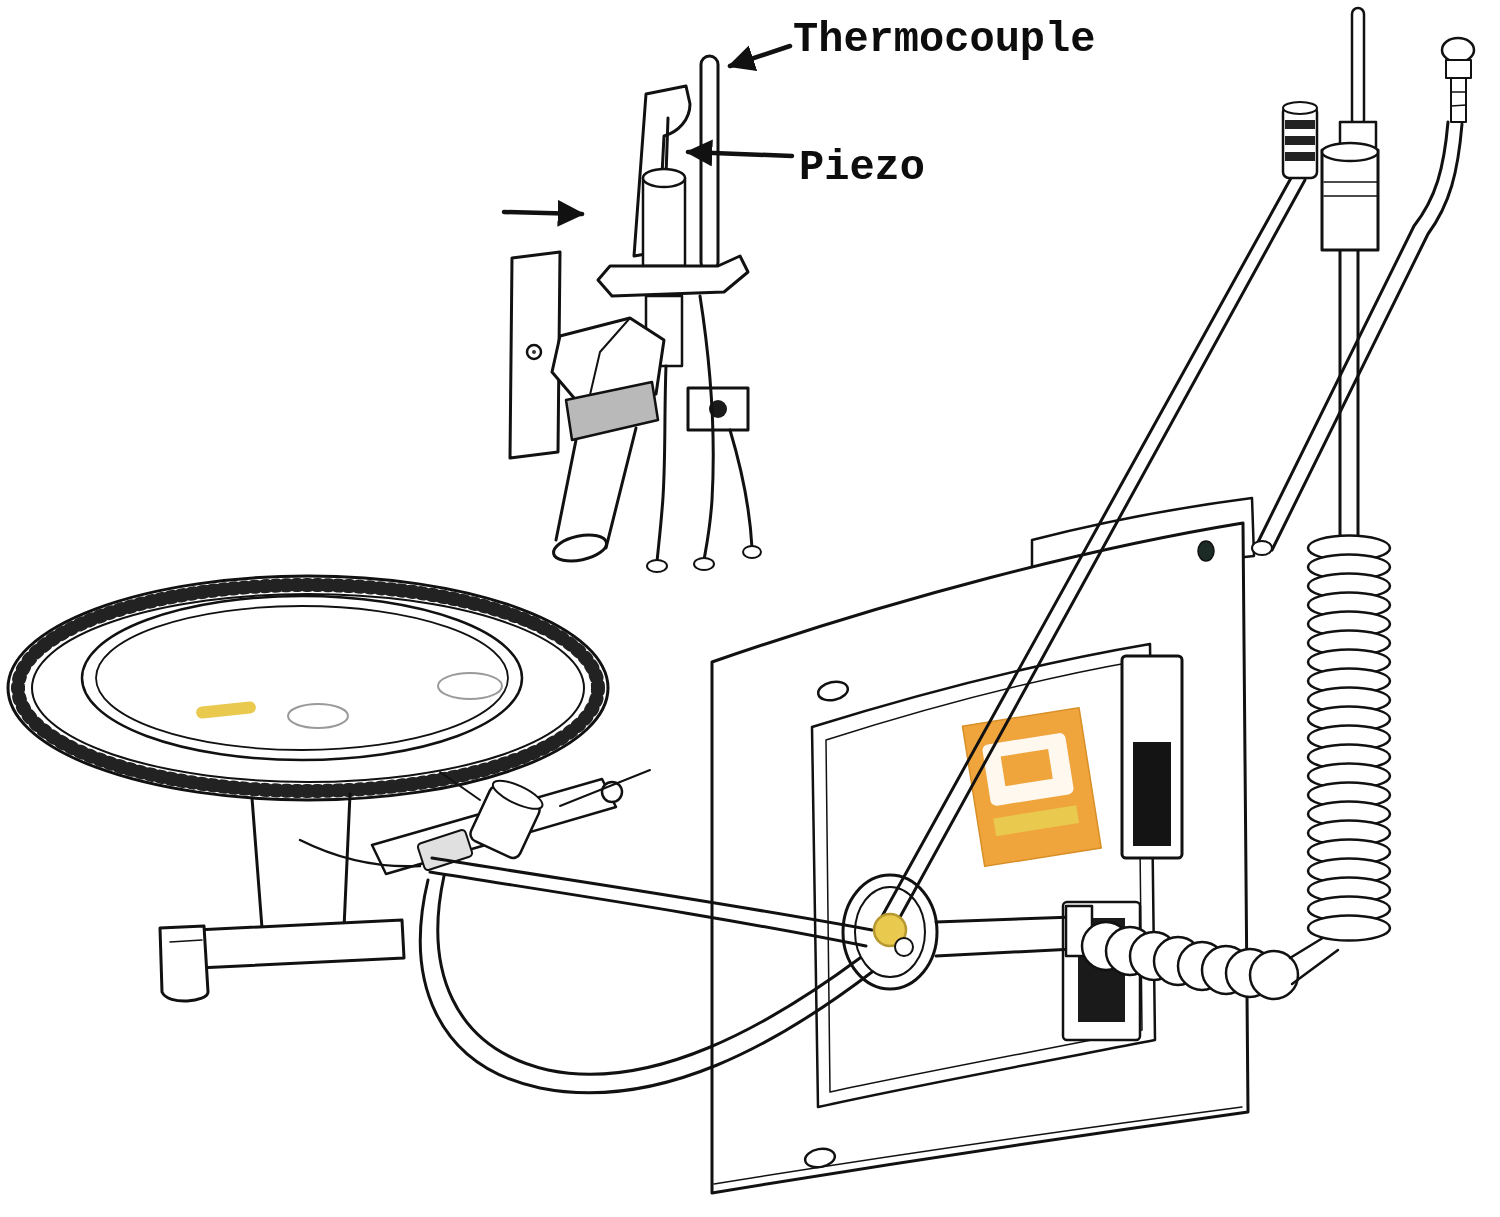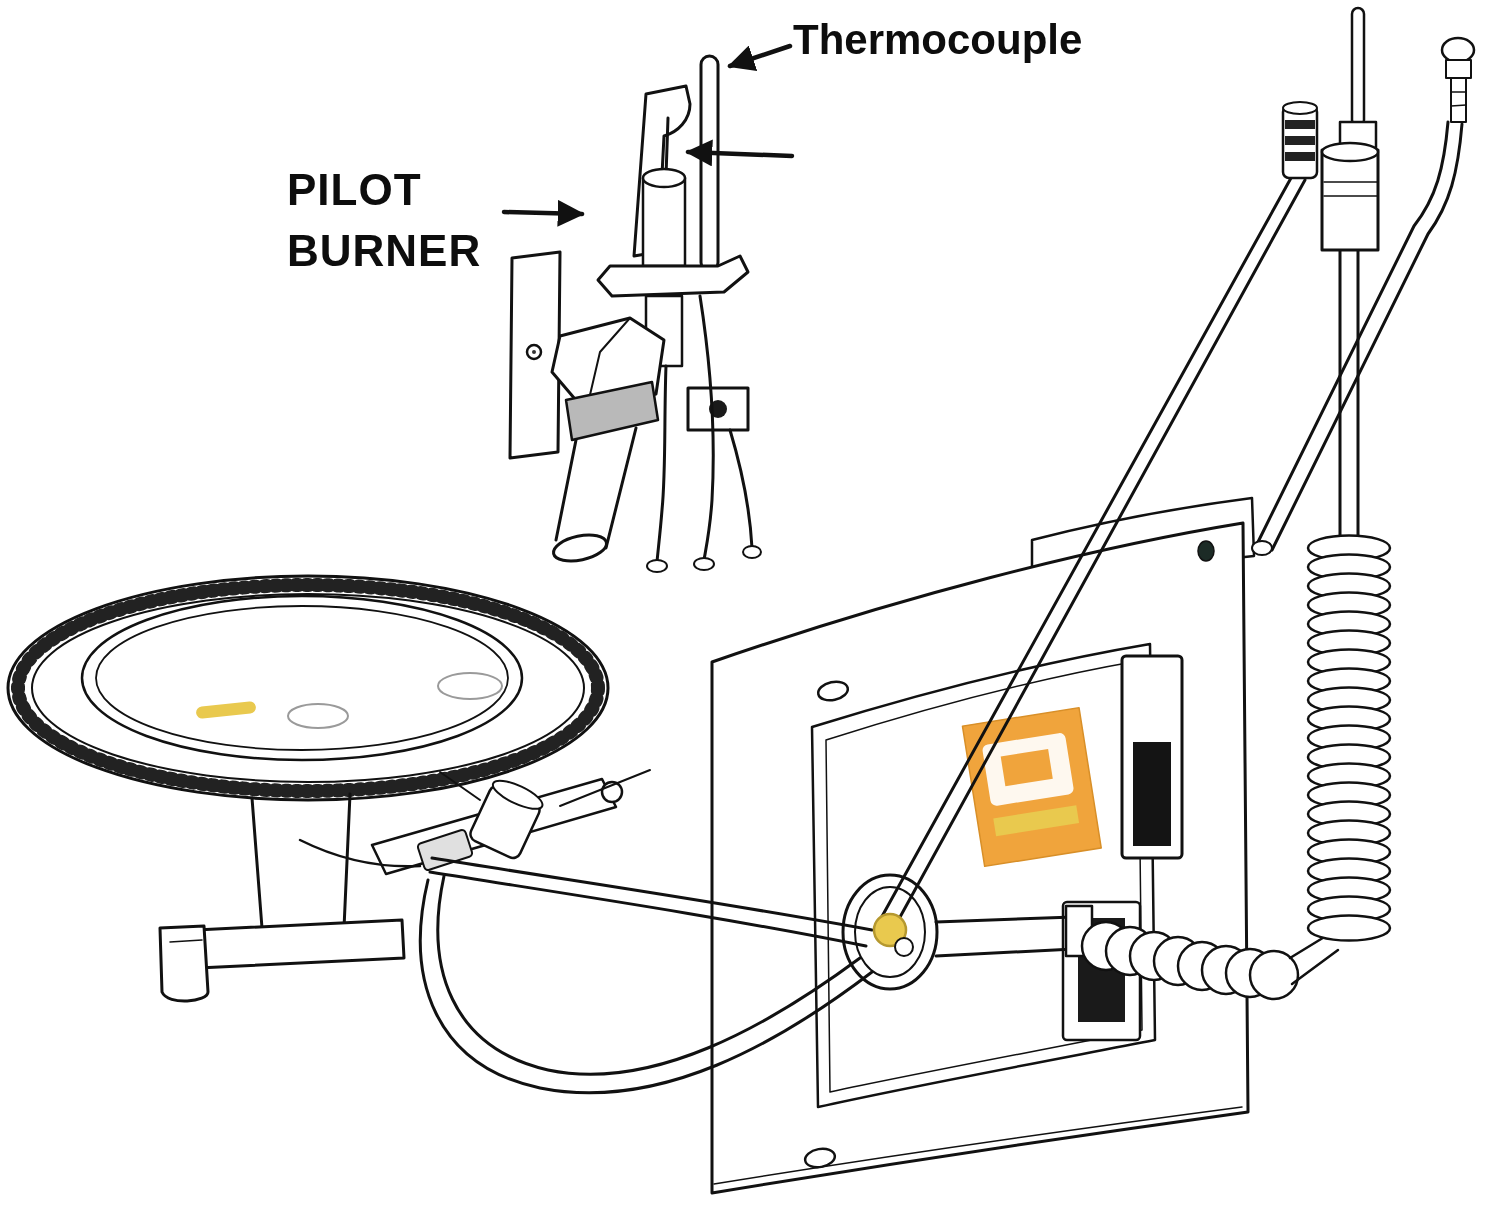--- a/index.html
+++ b/index.html
@@ -1,17 +1,17 @@
 <!DOCTYPE html>
 <html><head>
 <meta charset="utf-8">
 <style>
   html,body{margin:0;padding:0;background:#ffffff;}
   .stage{position:relative;width:1500px;height:1217px;background:#ffffff;overflow:hidden;
-         font-family:Liberation Sans, sans-serif;}
+         font-family:Liberation Mono, monospace;}
   .art{position:absolute;left:0;top:0;width:1500px;height:1217px;}
   .label{position:absolute;font-weight:700;color:#0d0d0d;white-space:nowrap;}
   .label-thermo{left:793px;top:16px;font-size:42px;}
   .label-pilot{left:287px;top:160px;font-size:44px;line-height:1.38;letter-spacing:1px;}
   .label-piezo{left:799px;top:138px;font-size:42px;line-height:1.45;}
 </style>
 </head>
 <body>
 
 <div class="stage">
@@ -223,21 +223,18 @@
 
   <g stroke-width="4.5">
     <line x1="790" y1="46" x2="730" y2="66" marker-end="url(#ah)"></line>
     <line x1="504" y1="212" x2="582" y2="214" marker-end="url(#ah)"></line>
     <line x1="792" y1="156" x2="688" y2="152" marker-end="url(#ah)"></line>
   </g>
 </svg>
 
 <div class="label label-thermo">Thermocouple</div>
 
-<div class="label label-pilot">
-  <div>PILOT</div>
-  <div>BURNER</div>
+
+<div class="label label-piezo">
+  <div>Piezo</div>
 </div>
 
-<div class="label label-piezo">
 </div>
 
-</div>
-
 </body></html>

